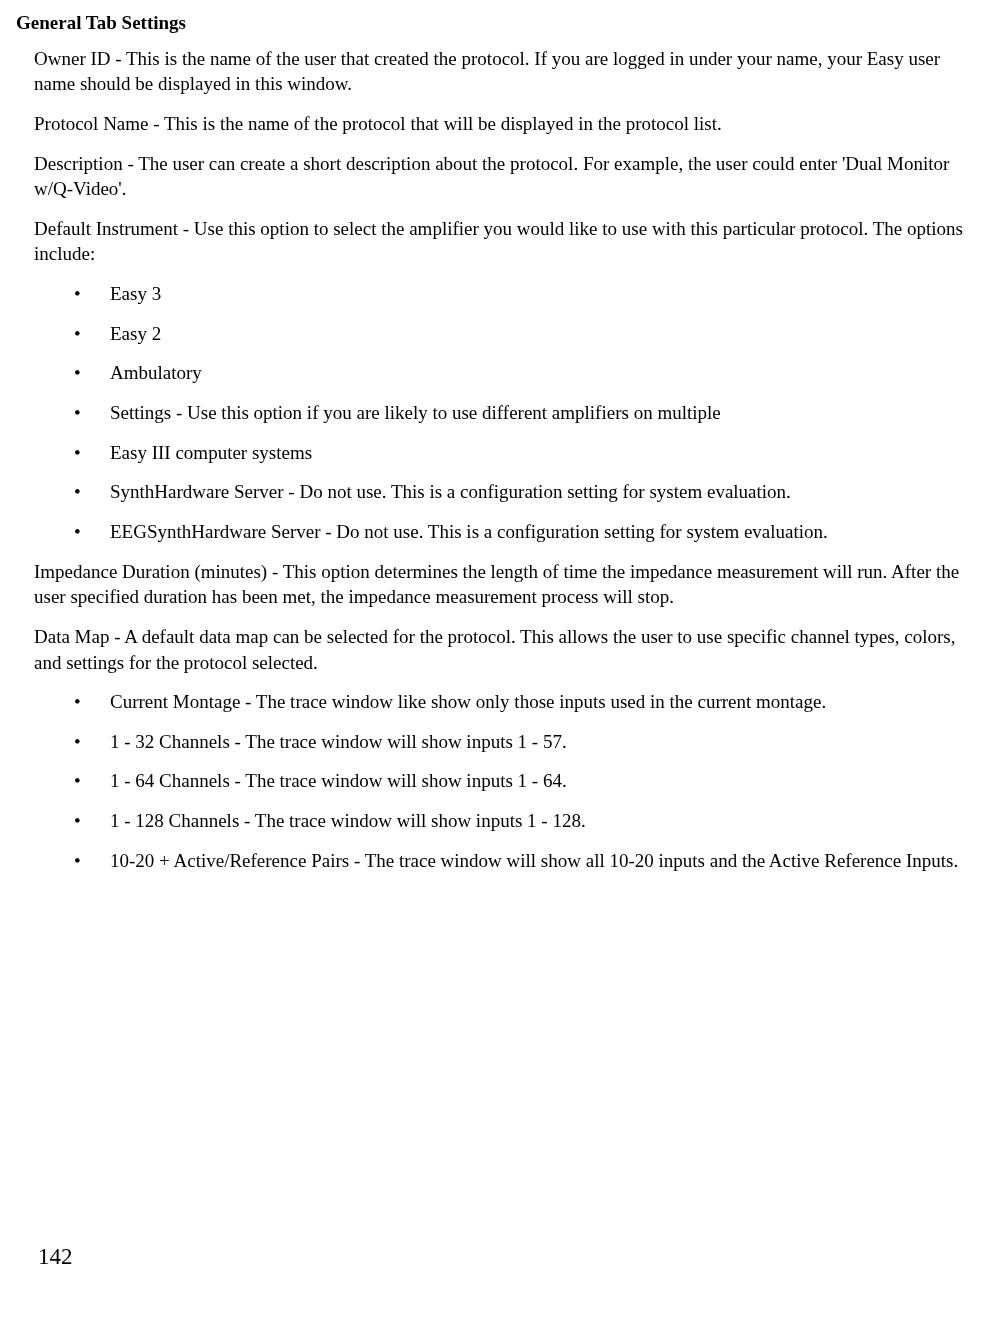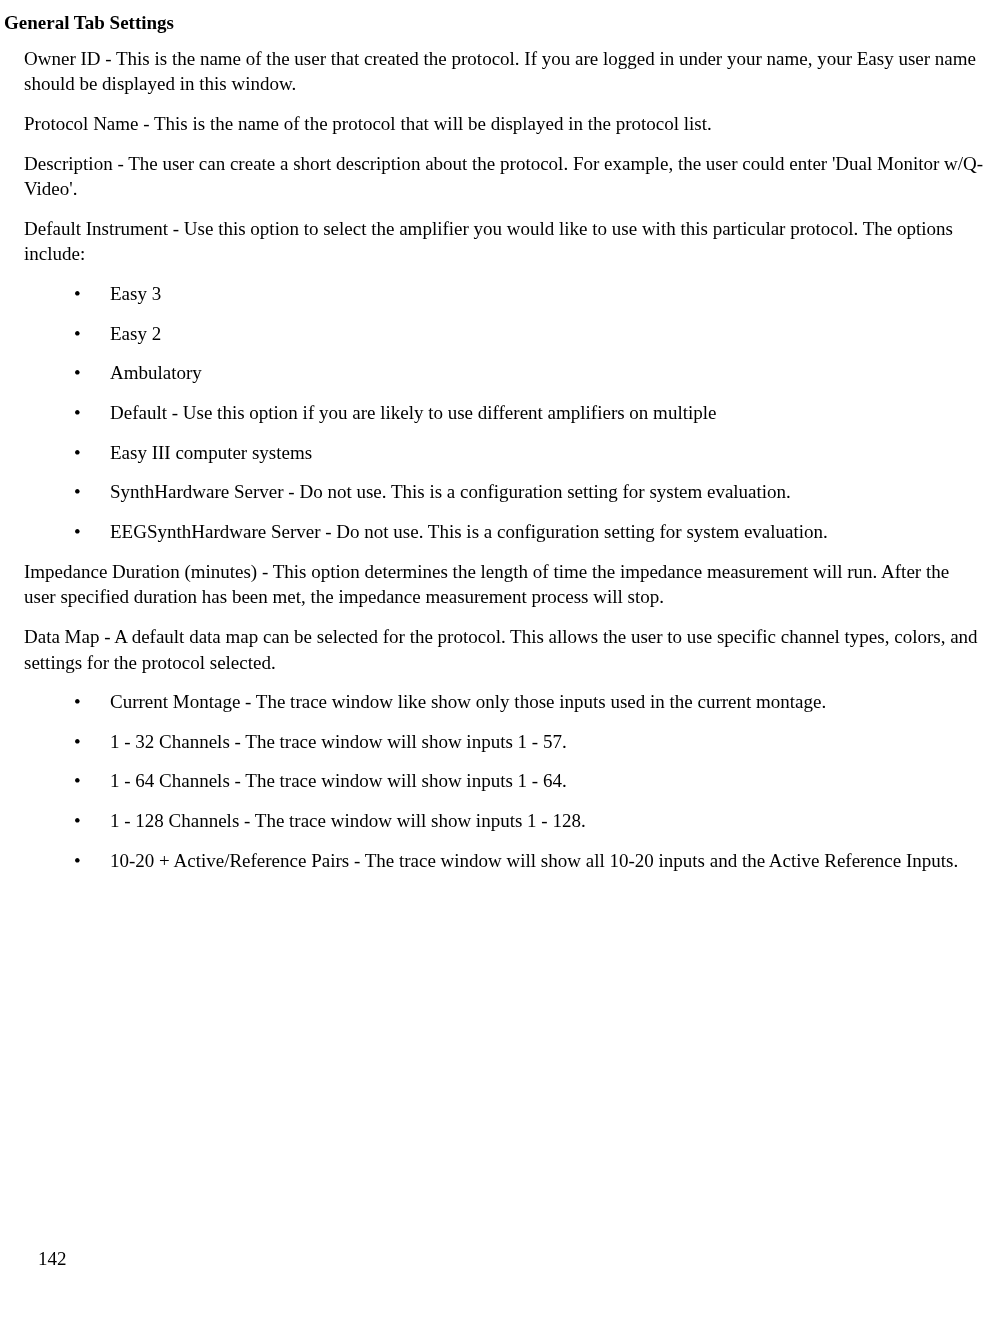--- a/index.html
+++ b/index.html
@@ -16,24 +16,24 @@
       box-sizing: border-box;
       position: relative;
     }
     .page {
       padding: 10px 0 0 0;
       box-sizing: border-box;
     }
     .heading {
       font-weight: bold;
       margin: 0 16px 10px 0;
-      padding-left: 4px;
+      padding-left: 16px;
     }
     .para {
-      margin: 0 0 14px 24px;
+      margin: 0 0 14px 34px;
       padding-right: 2px;
     }
     .list {
       list-style: none;
       margin: 0 0 14px 38px;
       padding: 0;
     }
     .list li {
       position: relative;
       padding-left: 72px;
@@ -44,21 +44,21 @@
       position: absolute;
       left: 36px;
       top: 0;
       font-size: 19px;
       line-height: 1.35;
     }
     .page-number {
       position: absolute;
       left: 38px;
       bottom: 48px;
-      font-size: 19px;
+      font-size: 23px;
       margin-top: 32px;
     }
   </style>
 </head>
 <body>
 
 <div class="page">
 
   <div class="heading">General Tab Settings</div>
 
@@ -67,21 +67,21 @@
   <div class="para">Protocol Name - This is the name of the protocol that will be displayed in the protocol list.</div>
 
   <div class="para">Description - The user can create a short description about the protocol.  For example, the user could enter 'Dual Monitor w/Q-Video'.</div>
 
   <div class="para">Default Instrument - Use this option to select the amplifier you would like to use with this particular protocol.  The options include:</div>
 
   <ul class="list">
     <li>Easy 3</li>
     <li>Easy 2</li>
     <li>Ambulatory</li>
-    <li>Default - Use this option if you are likely to use different amplifiers on multiple</li>
+    <li>Settings - Use this option if you are likely to use different amplifiers on multiple</li>
     <li>Easy III computer systems</li>
     <li>SynthHardware Server - Do not use.  This is a configuration setting for system evaluation.</li>
     <li>EEGSynthHardware Server - Do not use.  This is a configuration setting for system evaluation.</li>
   </ul>
 
   <div class="para">Impedance Duration (minutes) - This option determines the length of time the impedance measurement will run.  After the user specified duration has been met, the impedance measurement process will stop.</div>
 
   <div class="para">Data Map - A default data map can be selected for the protocol.  This allows the user to use specific channel types, colors, and settings for the protocol selected.</div>
 
 

